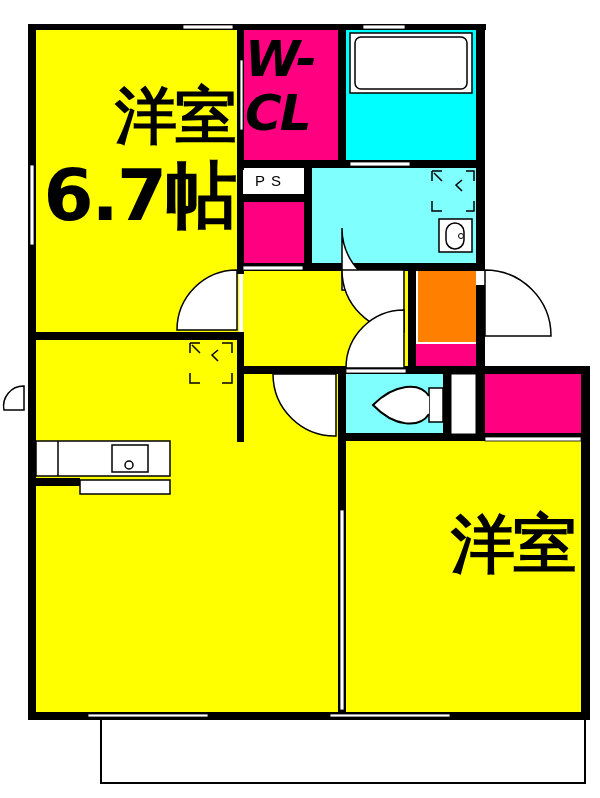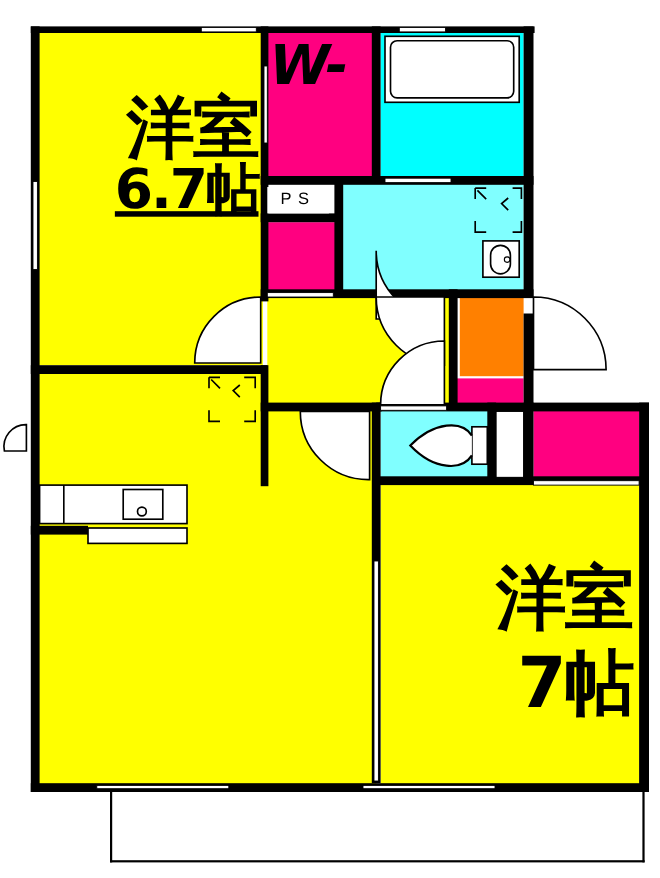--- a/index.html
+++ b/index.html
@@ -109,26 +109,26 @@
       <rect x="240" y="60" width="3" height="70"></rect>
       <rect x="350" y="162" width="60" height="4"></rect>
       <rect x="243" y="266" width="60" height="4"></rect>
       <rect x="346" y="369" width="60" height="4"></rect>
       <rect x="485" y="437" width="96" height="4"></rect>
     </g>
   </svg>
 
   <div class="label" style="left:40px;top:85px;width:195px;">
     <div style="font-size:62px;">洋室</div>
-    <div style="font-size:50px;text-decoration:underline;">6.7帖</div>
+    <div style="font-size:72px;margin-top:12px;">6.7帖</div>
   </div>
 
   <div class="label" style="left:245px;top:34px;width:95px;text-align:left;">
     <div style="font-size:50px;font-style:italic;">W-</div>
+    <div style="font-size:50px;font-style:italic;margin-top:4px;">CL</div>
   </div>
 
 
   <div class="label" style="left:355px;top:512px;width:220px;">
     <div style="font-size:64px;">洋室</div>
-    <div style="font-size:64px;margin-top:14px;">7帖</div>
   </div>
 
 </div>
 
 </body></html>

